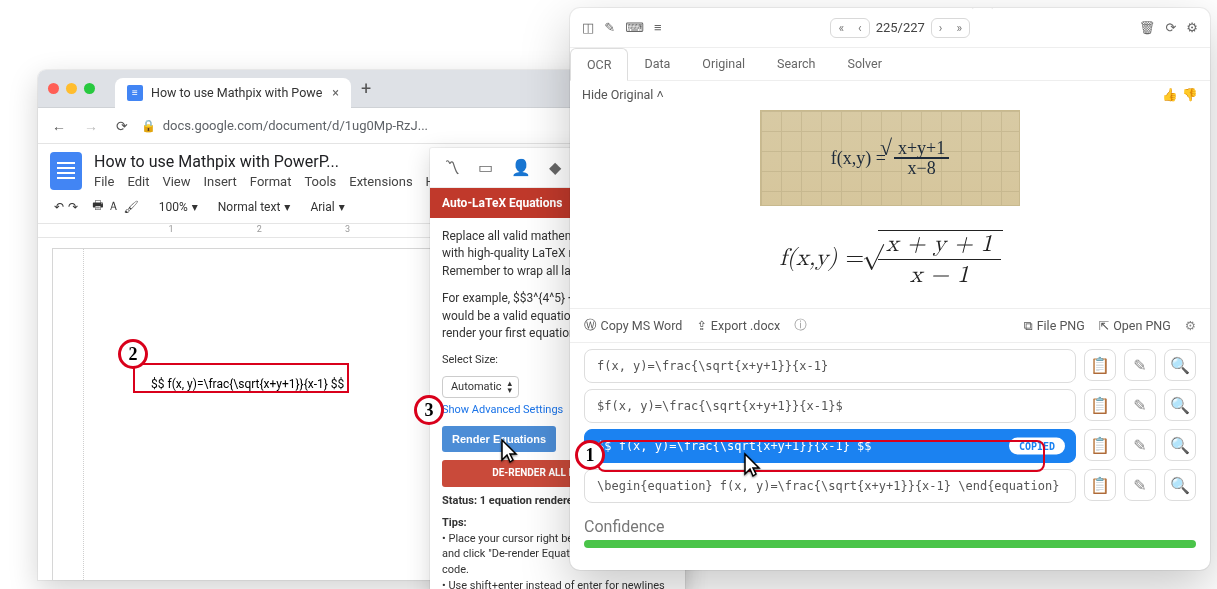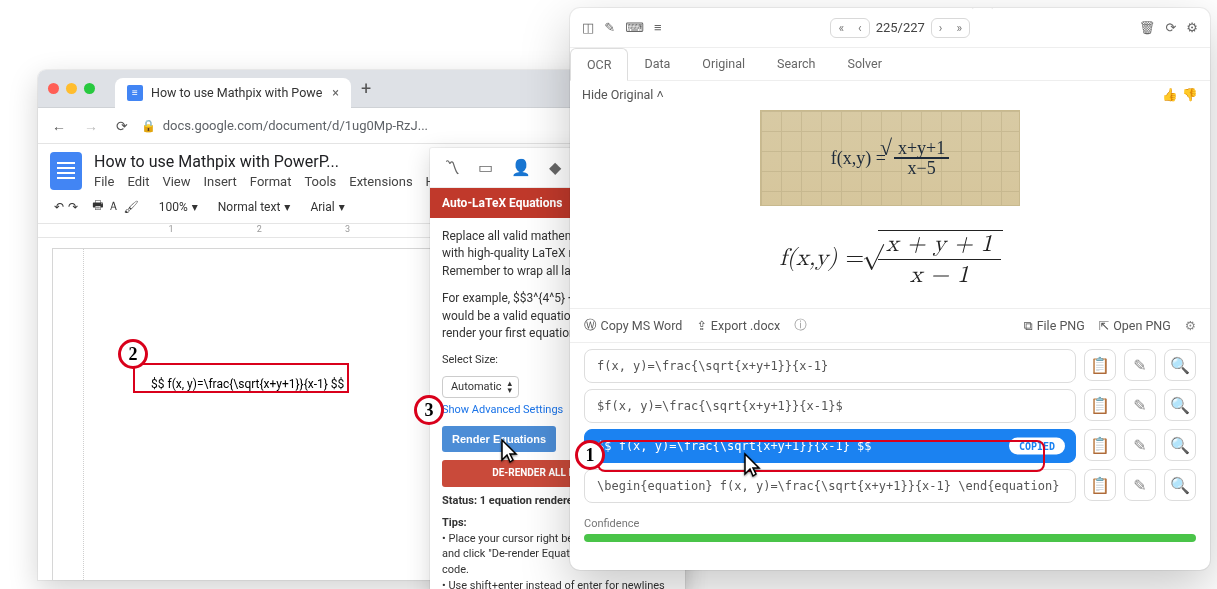--- a/index.html
+++ b/index.html
@@ -126,21 +126,21 @@
   .mp-actions .sp{flex:1;}
   .sliders-icon{color:#888;cursor:pointer;}
   .mp-rows{padding:6px 14px 0;}
   .mp-row{display:flex;align-items:flex-start;gap:8px;margin-bottom:6px;}
   .mp-code{flex:1;border:1px solid #ddd;border-radius:8px;padding:9px 12px;font-family:Menlo,Consolas,monospace;font-size:12px;color:#555;position:relative;overflow:hidden;white-space:nowrap;}
   .mp-code.sel{background:#1b82f1;color:#fff;border-color:#1b82f1;}
   .copied-pill{position:absolute;right:10px;top:50%;transform:translateY(-50%);background:#fff;color:#1b82f1;font-size:10px;font-weight:700;border-radius:999px;padding:3px 10px;}
   .mp-row .act{display:flex;gap:8px;}
   .mp-row .act span{width:32px;height:32px;border:1px solid #ddd;border-radius:8px;display:flex;align-items:center;justify-content:center;color:#888;cursor:pointer;font-size:16px;}
   .conf{padding:8px 14px 12px;}
-  .conf .label{font-size:11px;color:#777;margin-bottom:4px;}
+  .conf .label{font-size:16px;color:#777;margin-bottom:4px;}
   .conf .bar{height:8px;border-radius:4px;background:#4ac449;}
 
   
   .callout{position:absolute;width:30px;height:30px;border:3px solid #d9001b;border-radius:50%;display:flex;align-items:center;justify-content:center;font-weight:700;font-family:"Georgia",serif;font-size:18px;color:#000;background:#fff;z-index:50;}
   .call-box{position:absolute;border:2.5px solid #d9001b;z-index:49;}
 
   .cursor{position:absolute;width:24px;height:30px;z-index:60;}
   .cursor svg{filter:drop-shadow(0 1px 1px rgba(0,0,0,.5));}
 </style>
 </head>
@@ -317,21 +317,21 @@
       <span>👍</span>
       <span>👎</span>
     </span>
   </div>
   <div class="mp-img">
     <div class="snap">
       <div class="sn-body">
         <span>f(x,y) =</span>
         <span class="frac">
             <span class="top">x+y+1</span>
-            <span>x−5</span>
+            <span>x−8</span>
           </span>
       </div>
     </div>
   </div>
   <div class="mp-render">
     <span><i>f(x,y)</i> = </span>
     <span class="rfrac">
       <span class="rtop"><i>x + y + 1</i></span>
       <span class="rbot"><i>x − 1</i></span>
     </span>

